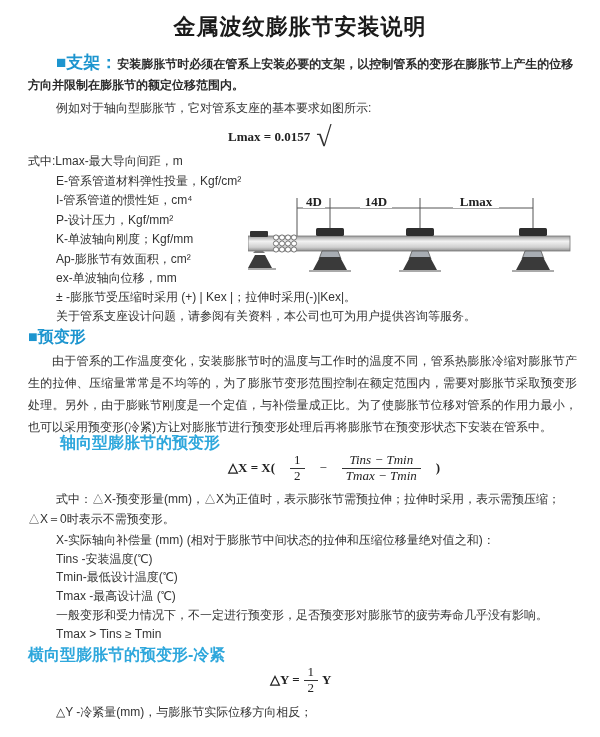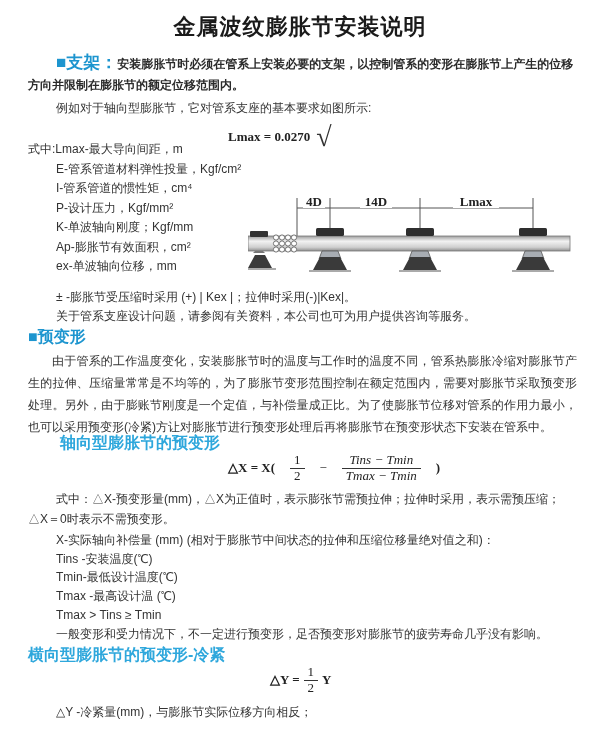--- a/index.html
+++ b/index.html
@@ -31,21 +31,21 @@
   .f-var{font-style:italic;}
   #formula-lmax{top:124px;left:228px;display:flex;align-items:center;}
   .root{display:inline-flex;align-items:flex-start;margin-left:6px;}
   .rad-sign{font-size:28px;line-height:26px;font-weight:400;color:#333;}
   .radicand{border-top:1.5px solid #333;margin-top:3px;padding:2px 5px 0 5px;}
   .frac{display:inline-block;vertical-align:middle;text-align:center;line-height:1.15;}
   .frac .num{display:block;border-bottom:1px solid #333;padding:0 4px;}
   .frac .den{display:block;padding:0 4px;}
 
   
-  #defs{top:140px;left:28px;width:260px;line-height:19.5px;}
+  #defs{top:152px;left:28px;width:260px;line-height:19.5px;}
   .def-indent{padding-left:28px;}
   #pm-note{top:289px;left:56px;width:520px;line-height:17px;}
   #service-note{top:308px;left:56px;width:520px;line-height:17px;}
 
   
   .section-head{font-size:16px;font-weight:bold;color:var(--accent);}
   .sub-head{font-size:16px;font-weight:bold;color:var(--subhead);}
   #h-predeform{top:327px;left:28px;}
   #predeform-para{top:350px;left:28px;width:549px;line-height:22px;
     text-indent:24px;text-align:justify;}
@@ -65,21 +65,21 @@
 </head>
 <body>
 
 <div class="abs" id="page-title">金属波纹膨胀节安装说明</div>
 
 <p class="abs" id="lead-para"><span class="blue-inline-head">■支架：</span><span>安装膨胀节时必须在管系上安装必要的支架，以控制管系的变形在膨胀节上产生的位移方向并限制在膨胀节的额定位移范围内。</span></p>
 
 <p class="abs" id="example-para">例如对于轴向型膨胀节，它对管系支座的基本要求如图所示:</p>
 
 <div class="abs formula" id="formula-lmax">
-  <span class="f-bold">Lmax = 0.0270</span>
+  <span class="f-bold">Lmax = 0.0157</span>
   <span class="root">
     <span class="rad-sign">√</span>
   </span>
 </div>
 
 <div class="abs" id="defs">
   <div>式中:Lmax-最大导向间距，m</div>
   <div class="def-indent">E-管系管道材料弹性投量，Kgf/cm²</div>
   <div class="def-indent">I-管系管道的惯性矩，cm⁴</div>
   <div class="def-indent">P-设计压力，Kgf/mm²</div>
@@ -182,22 +182,22 @@
   <span class="f-bold">)</span>
 </div>
 
 <p class="abs" id="axial-line0">式中：△X-预变形量(mm)，△X为正值时，表示膨张节需预拉伸；拉伸时采用，表示需预压缩；△X＝0时表示不需预变形。</p>
 
 <div class="abs" id="axial-lines">
   <div>X-实际轴向补偿量 (mm) (相对于膨胀节中间状态的拉伸和压缩位移量绝对值之和)：</div>
   <div>Tins -安装温度(℃)</div>
   <div>Tmin-最低设计温度(℃)</div>
   <div>Tmax -最高设计温 (℃)</div>
+  <div>一般变形和受力情况下，不一定进行预变形，足否预变形对膨胀节的疲劳寿命几乎没有影响。</div>
   <div>Tmax &gt; Tins ≥ Tmin</div>
-  <div>一般变形和受力情况下，不一定进行预变形，足否预变形对膨胀节的疲劳寿命几乎没有影响。</div>
 </div>
 
 <div class="abs sub-head" id="h-lateral">横向型膨胀节的预变形-冷紧</div>
 
 <div class="abs formula" id="formula-dy">
   <span class="f-bold">△Y =</span>
   <span class="frac">
     <span class="num">1</span>
     <span class="den">2</span>
   </span>

